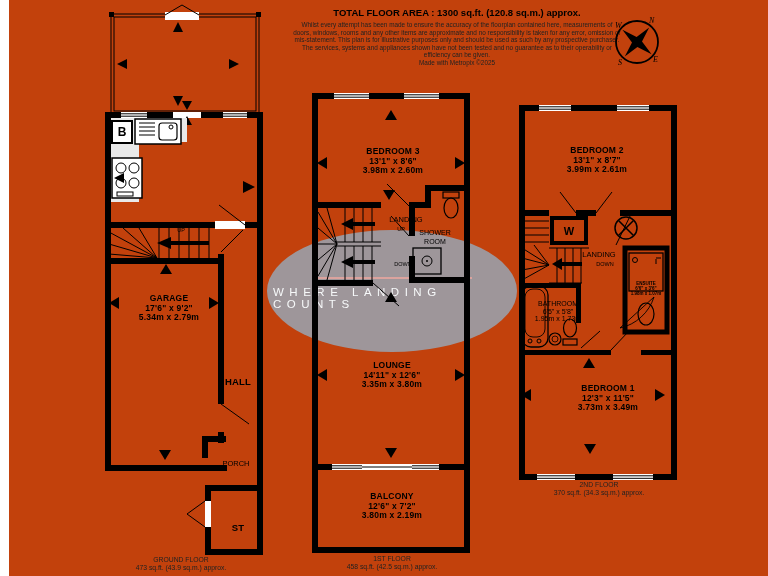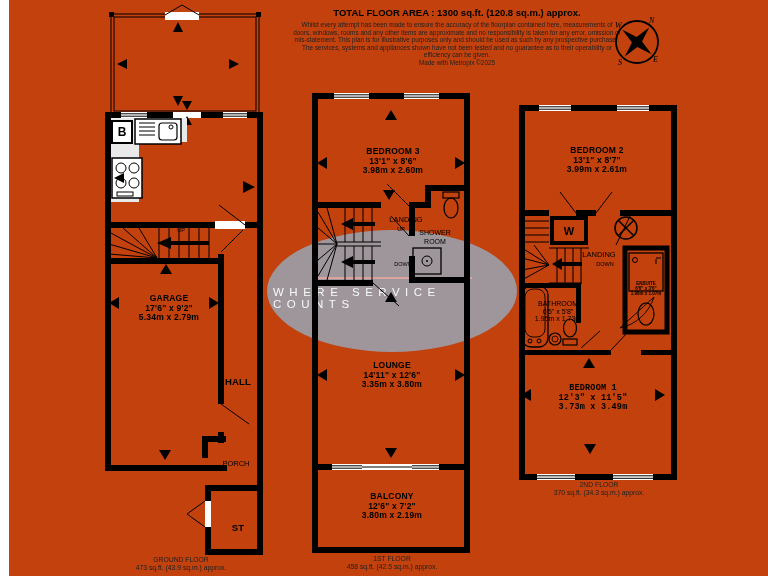--- a/index.html
+++ b/index.html
@@ -42,21 +42,21 @@
     <circle cx="29" cy="33" r="21" fill="none" stroke="#000" stroke-width="1.8"></circle>
     <polygon fill="#000" points="41.2,18.4 28.6,28 14.4,20.8 24,33.4 16.8,47.6 29.4,38 43.6,45.2 34,32.6"></polygon>
     <text class="compass-letter" x="41" y="14">N</text>
     <text class="compass-letter" x="7" y="19">W</text>
     <text class="compass-letter" x="10" y="56">S</text>
     <text class="compass-letter" x="45" y="53">E</text>
   </svg>
 
   <div class="abs watermark">
     <div class="underline"></div>
-    <div class="tagline">WHERE SERVICE COUNTS</div>
+    <div class="tagline">WHERE LANDING COUNTS</div>
   </div>
 
   <svg class="plan" style="left:88px;top:4px;" width="178" height="552" viewBox="0 0 178 552">
 
     <g stroke="#000" fill="none">
       <rect x="14" y="10" width="148" height="100" stroke-width="1"></rect>
       <rect x="17" y="13" width="142" height="94" stroke-width="1"></rect>
       <rect x="68" y="8" width="34" height="8" fill="#fff" stroke="none"></rect>
       <path d="M68 11 L85 1 M102 11 L85 1" stroke-width="1"></path>
       <rect x="12" y="8" width="5" height="5" fill="#000" stroke="none"></rect>
@@ -331,21 +331,21 @@
   <div class="lbl small-room" style="left:549px;top:300px;font-size:7px;line-height:7.5px;">
     <div>BATHROOM</div>
     <div>6'5" x 5'8"</div>
     <div>1.95m x 1.73m</div>
   </div>
   <div class="lbl micro" style="left:637px;top:281px;">
     <div>ENSUITE</div>
     <div>6'6" x 3'6"</div>
     <div>1.98m x 1.07m</div>
   </div>
-  <div class="lbl room" style="left:584px;top:384px;font-family:Liberation Mono, monospace;">
+  <div class="lbl room" style="left:599px;top:384px;">
     <div>BEDROOM 1</div>
     <div>12'3" x 11'5"</div>
     <div>3.73m x 3.49m</div>
   </div>
   <div class="lbl floor-label" style="left:590px;top:481px;">
     <div>2ND FLOOR</div>
     <div>370 sq.ft. (34.3 sq.m.) approx.</div>
   </div>
 
 </div>

